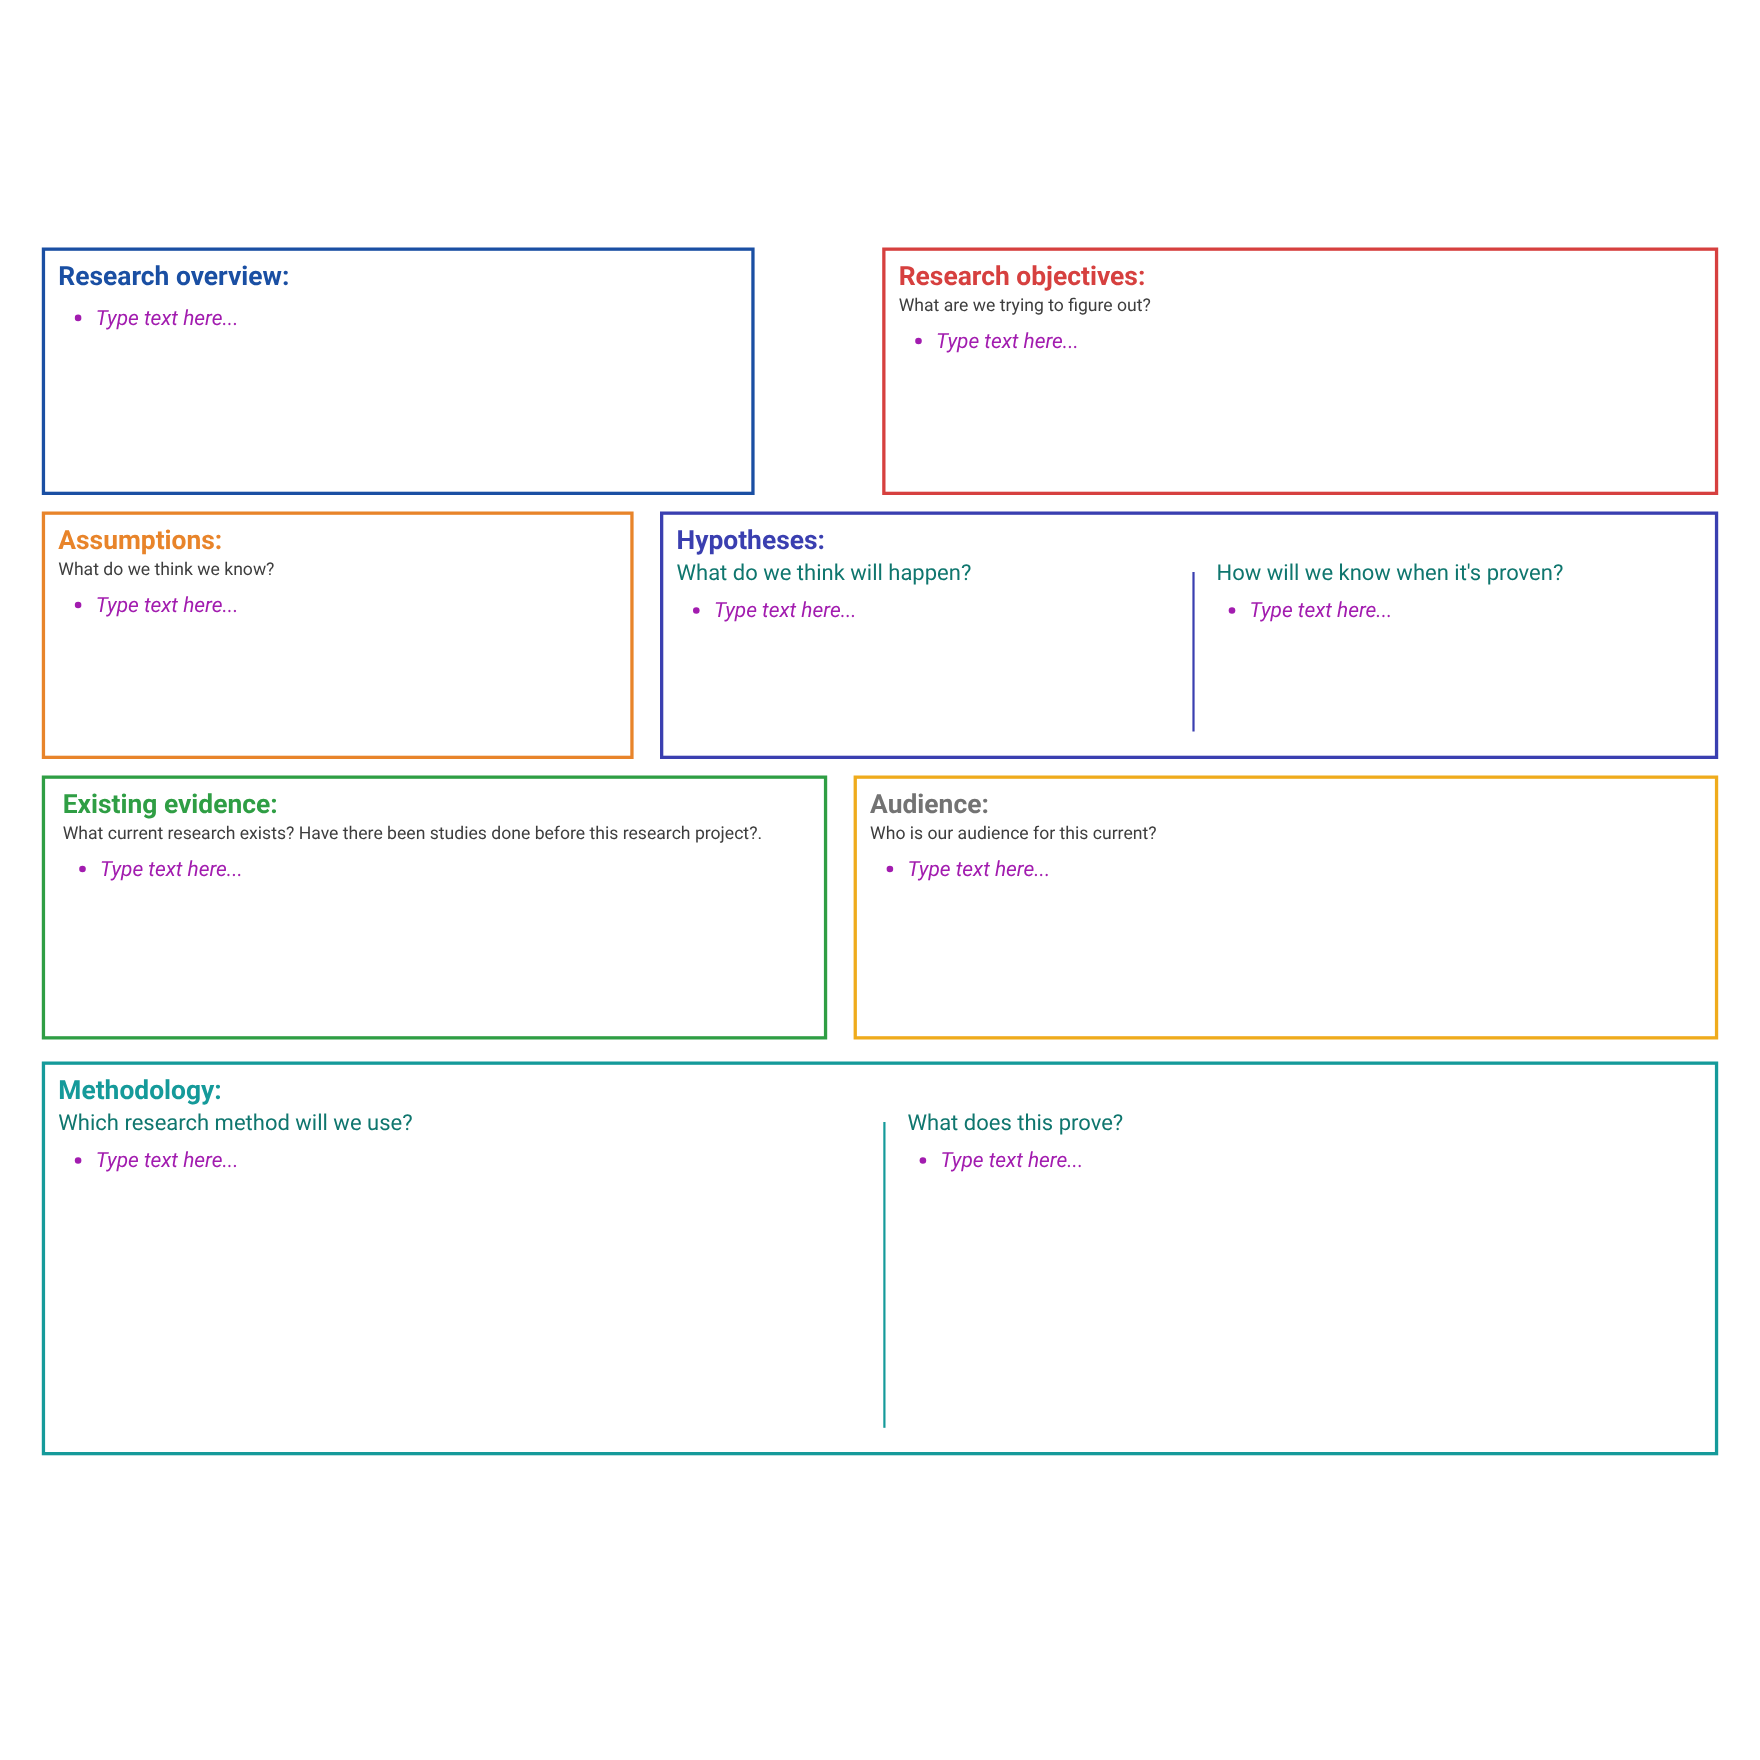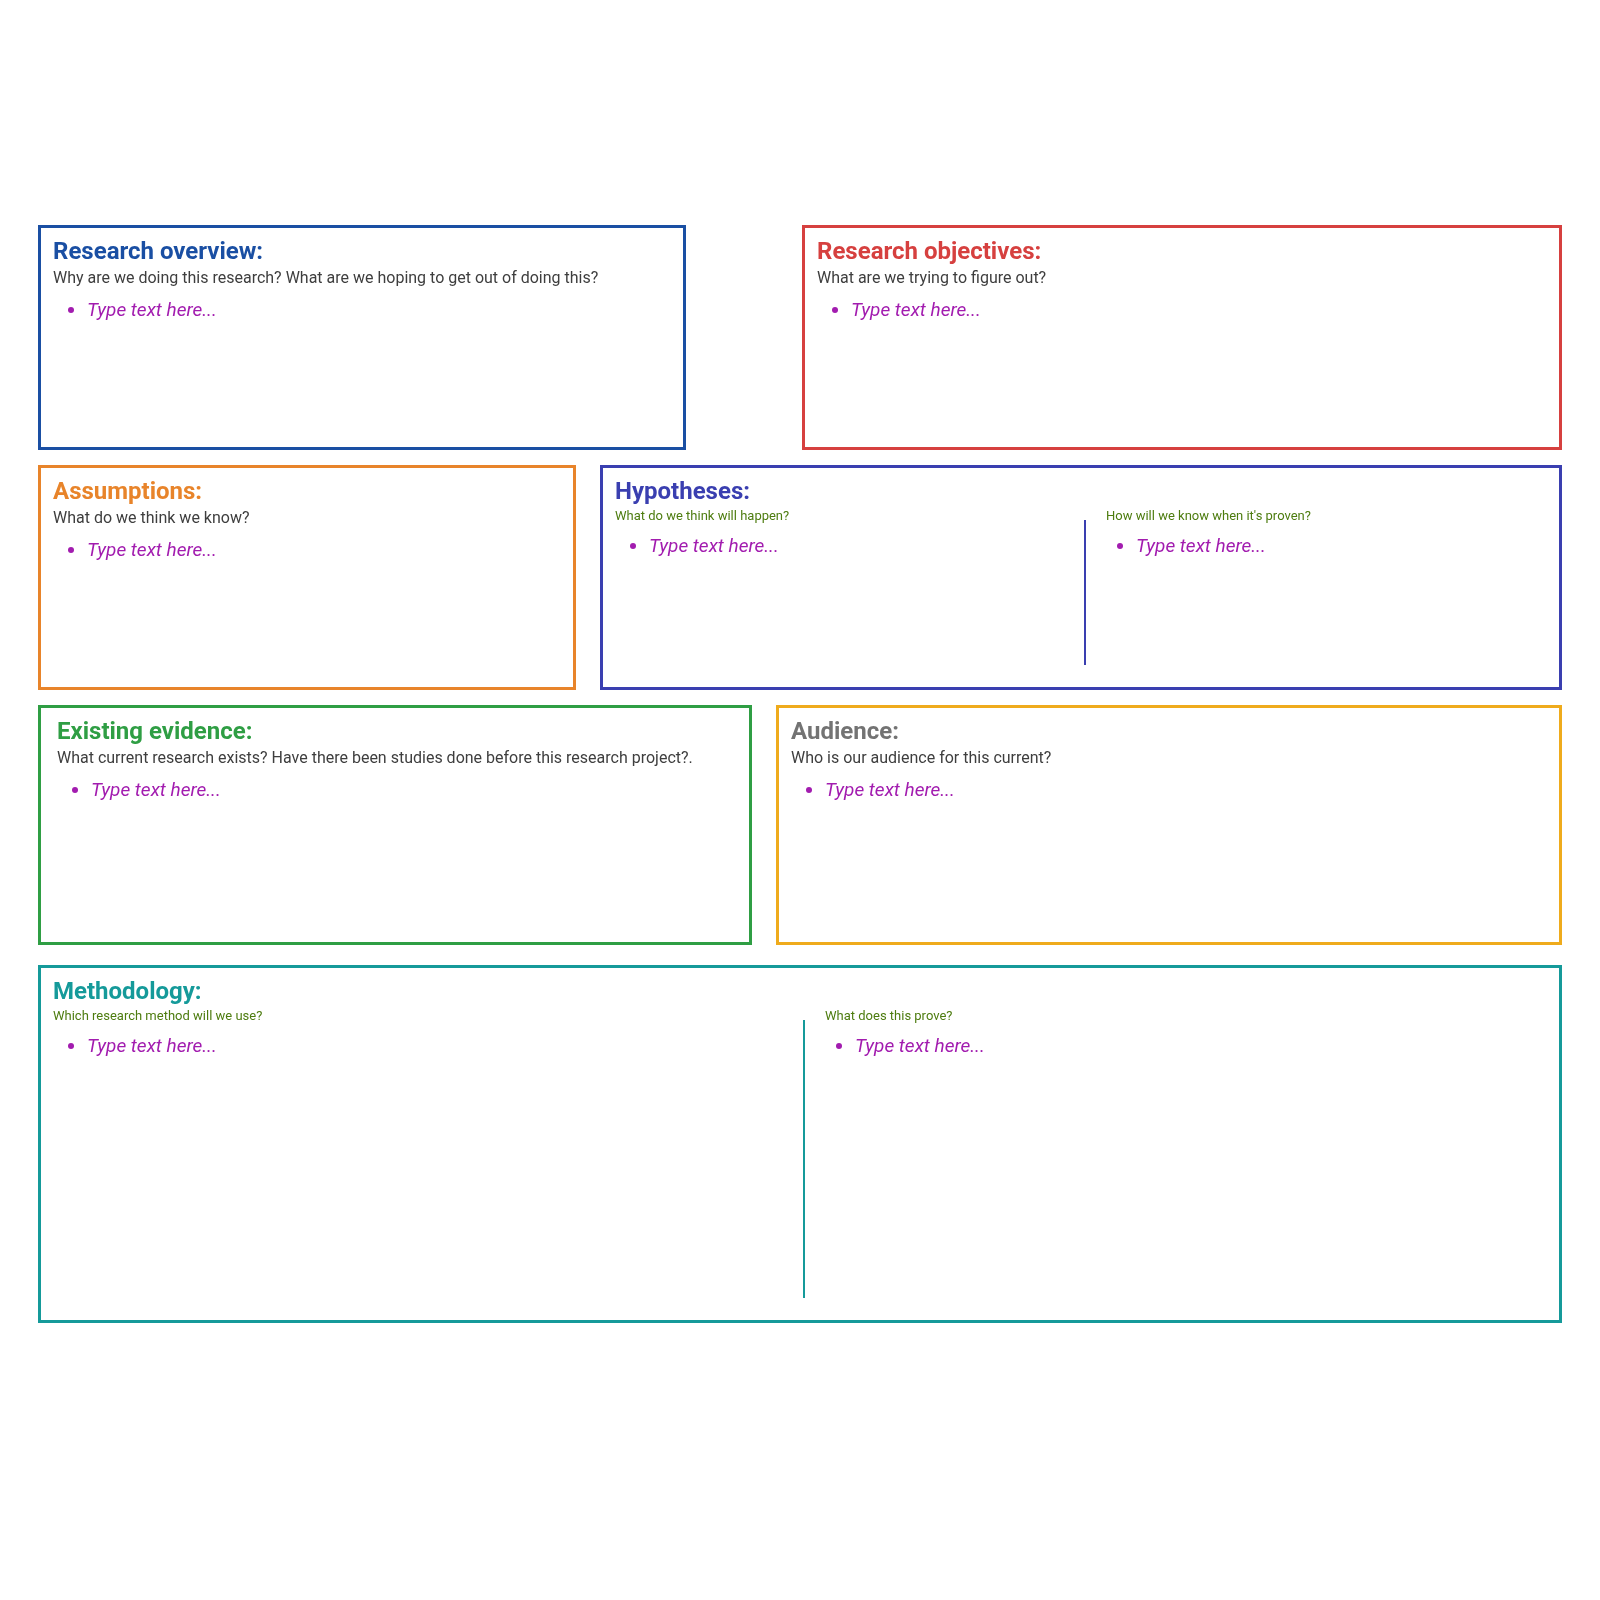--- a/index.html
+++ b/index.html
@@ -5,21 +5,21 @@
   * { box-sizing: border-box; margin: 0; padding: 0; }
   html, body { width: 1600px; height: 1600px; background: #fff; font-family: -apple-system, BlinkMacSystemFont, "Segoe UI", Roboto, Helvetica, Arial, sans-serif; }
   .canvas { position: relative; width: 1600px; height: 1600px; }
   .box { position: absolute; border: 3px solid #000; background: #fff; padding: 8px 12px; }
   .title { font-weight: 700; font-size: 24px; line-height: 1.25; }
   .sub   { font-size: 16px; color: #3e3e3e; margin-top: 2px; }
   ul.bullets { list-style: disc; margin: 10px 0 0 34px; }
   ul.bullets li { font-size: 19px; font-style: italic; color: #a21caf; line-height: 1.4; }
   .split { display: flex; flex-direction: row; width: 100%; height: 100%; }
   .col   { flex: 1; position: relative; }
-  .inner-sub { font-size: 13px; color: #4d7c0f; margin-top: 2px; }
+  .inner-sub { font-size: 20px; color: #0f766e; margin-top: 2px; }
   .vline { position: absolute; top: 14px; bottom: 14px; left: 0; width: 2px; }
   .padcol { padding: 0 8px 0 18px; margin-left: 20px; }
 
   
   .c-blue   { border-color: #1a4fa3; }
   .t-blue   { color: #1a4fa3; }
   .c-red    { border-color: #d6403f; }
   .t-red    { color: #d6403f; }
   .c-orange { border-color: #e8842a; }
   .t-orange { color: #e8842a; }
@@ -34,21 +34,20 @@
   .v-indigo { background: #3a3fb0; }
   .v-teal   { background: #159a9a; }
 </style>
 </head>
 <body>
 
 <div class="canvas">
 
   <div class="box c-blue" style="left:38px; top:225px; width:648px; height:225px;">
     <div class="title t-blue">Research overview:</div>
-    <div class="sub">Why are we doing this research? What are we hoping to get out of doing this?</div>
     <ul class="bullets">
         <li>Type text here...</li>
       </ul>
   </div>
 
   <div class="box c-red" style="left:802px; top:225px; width:760px; height:225px;">
     <div class="title t-red">Research objectives:</div>
     <div class="sub">What are we trying to figure out?</div>
     <ul class="bullets">
         <li>Type text here...</li>

